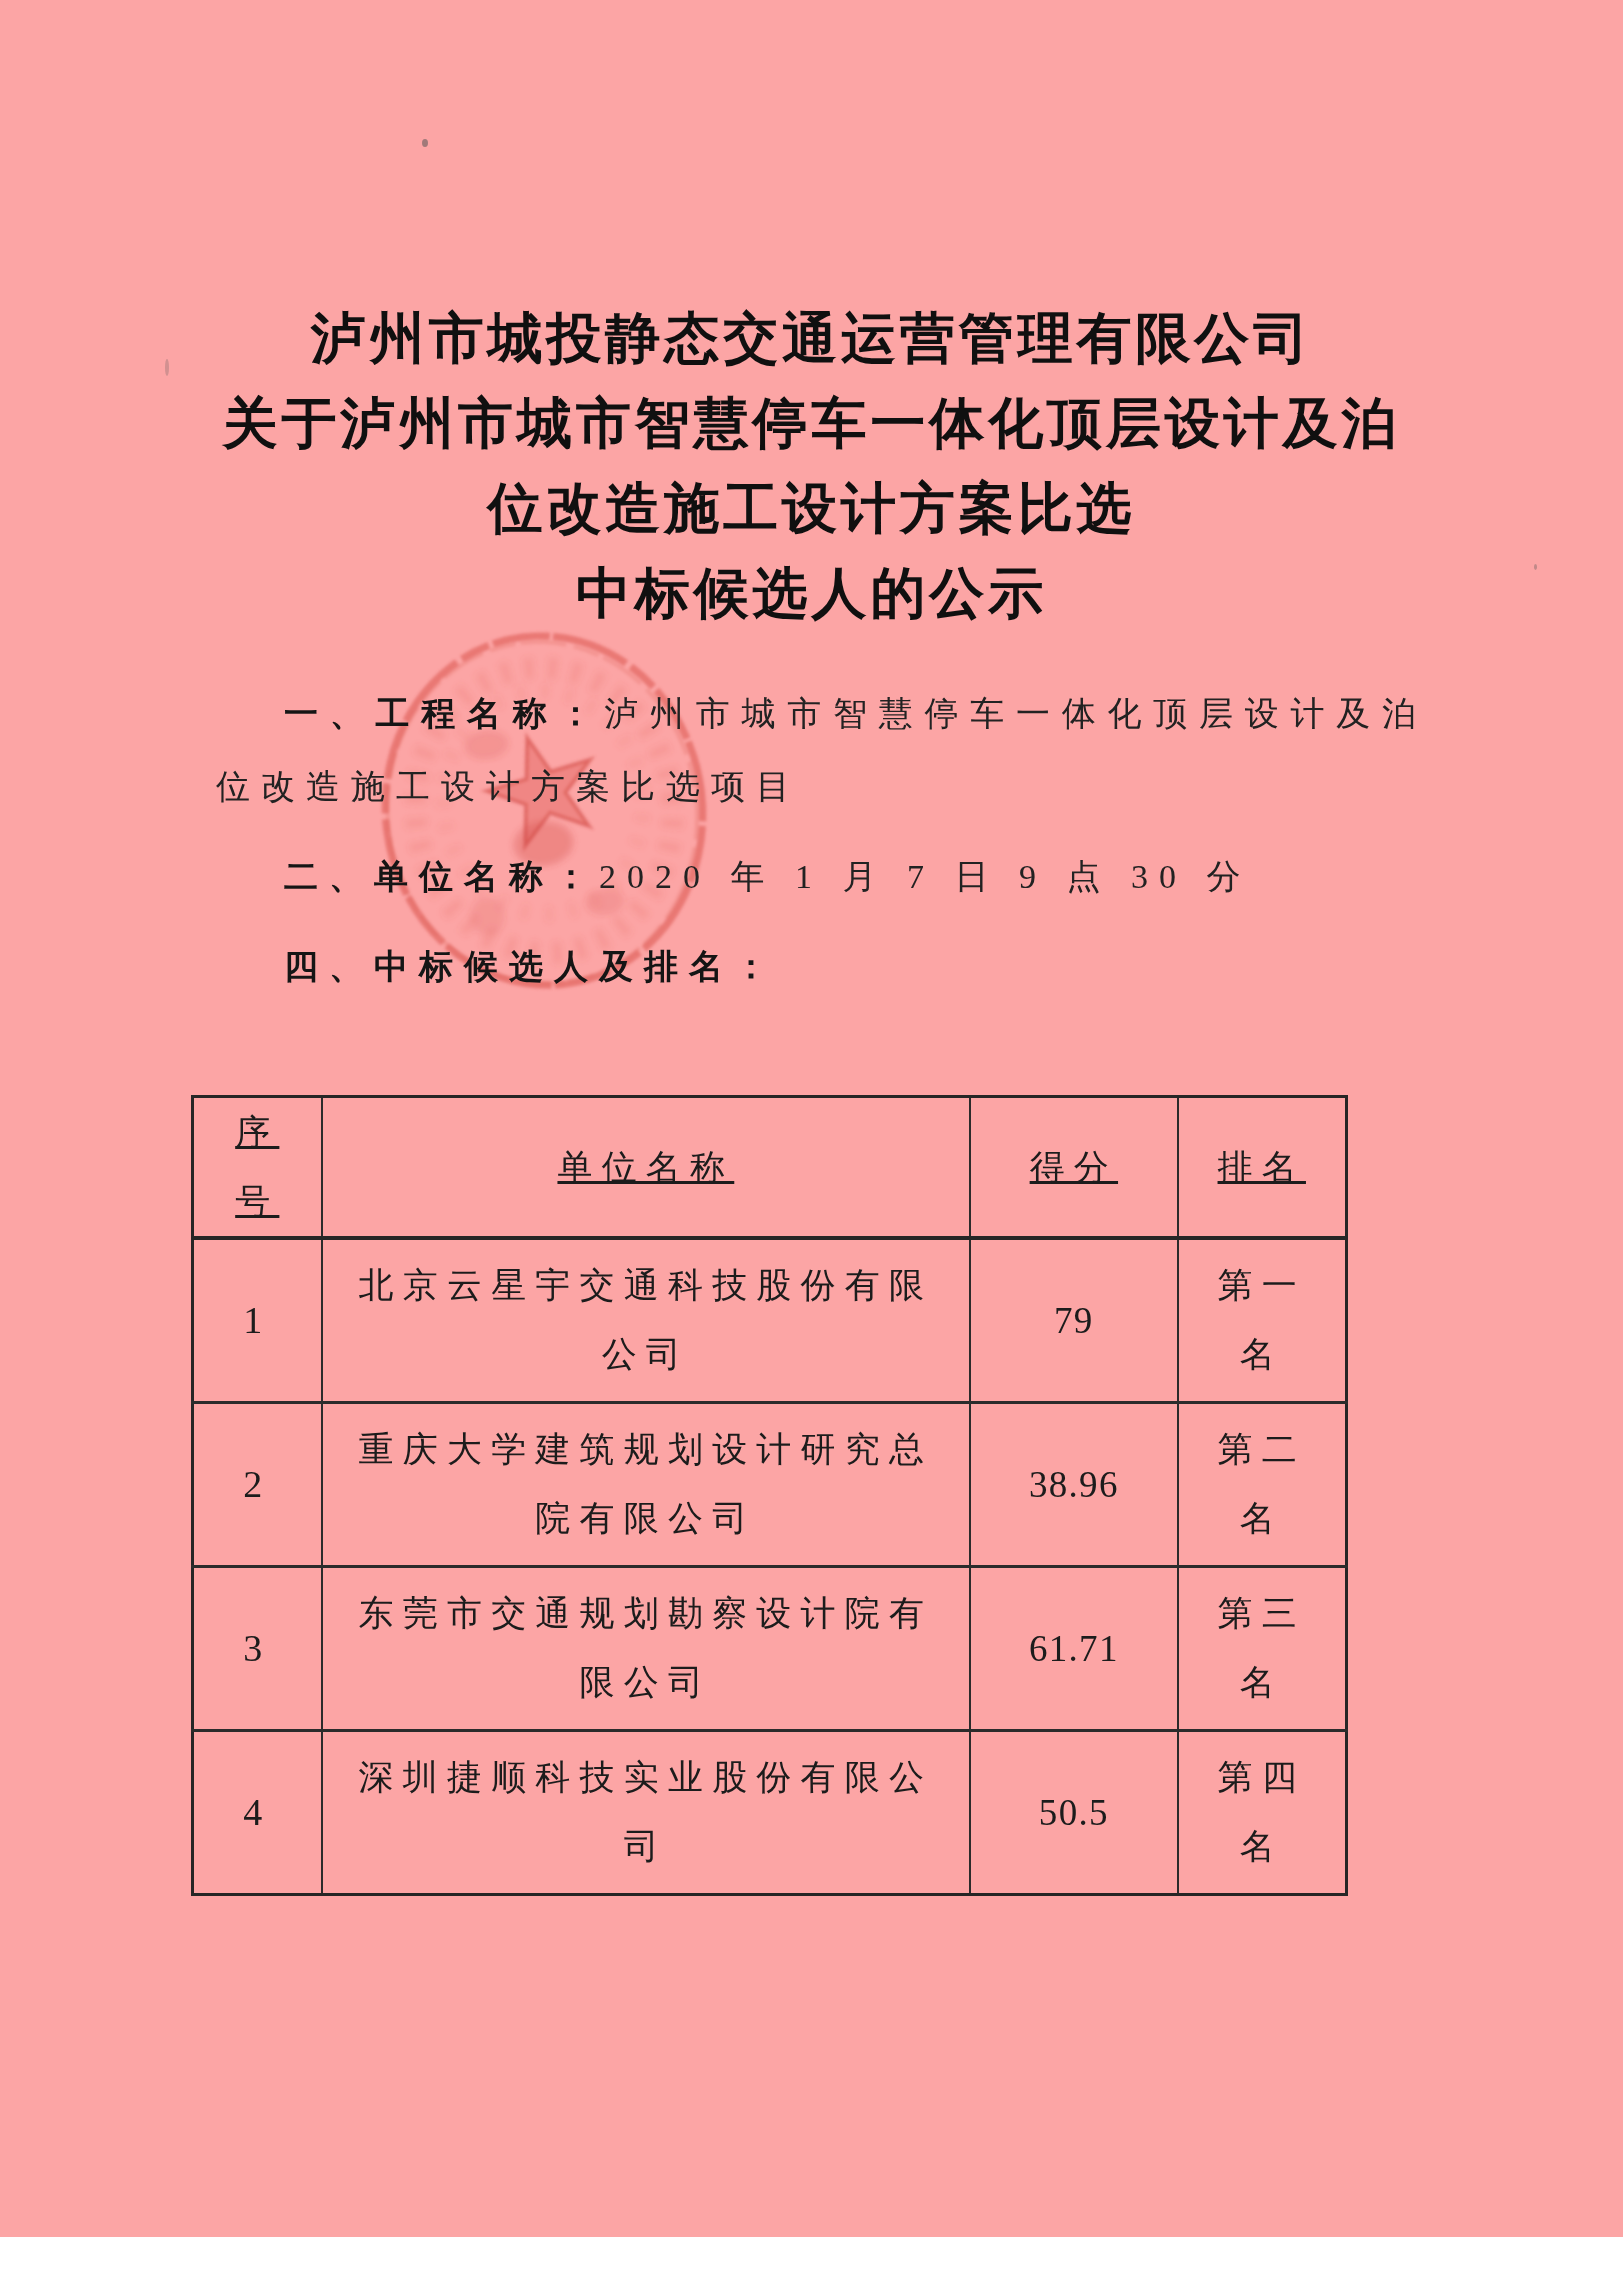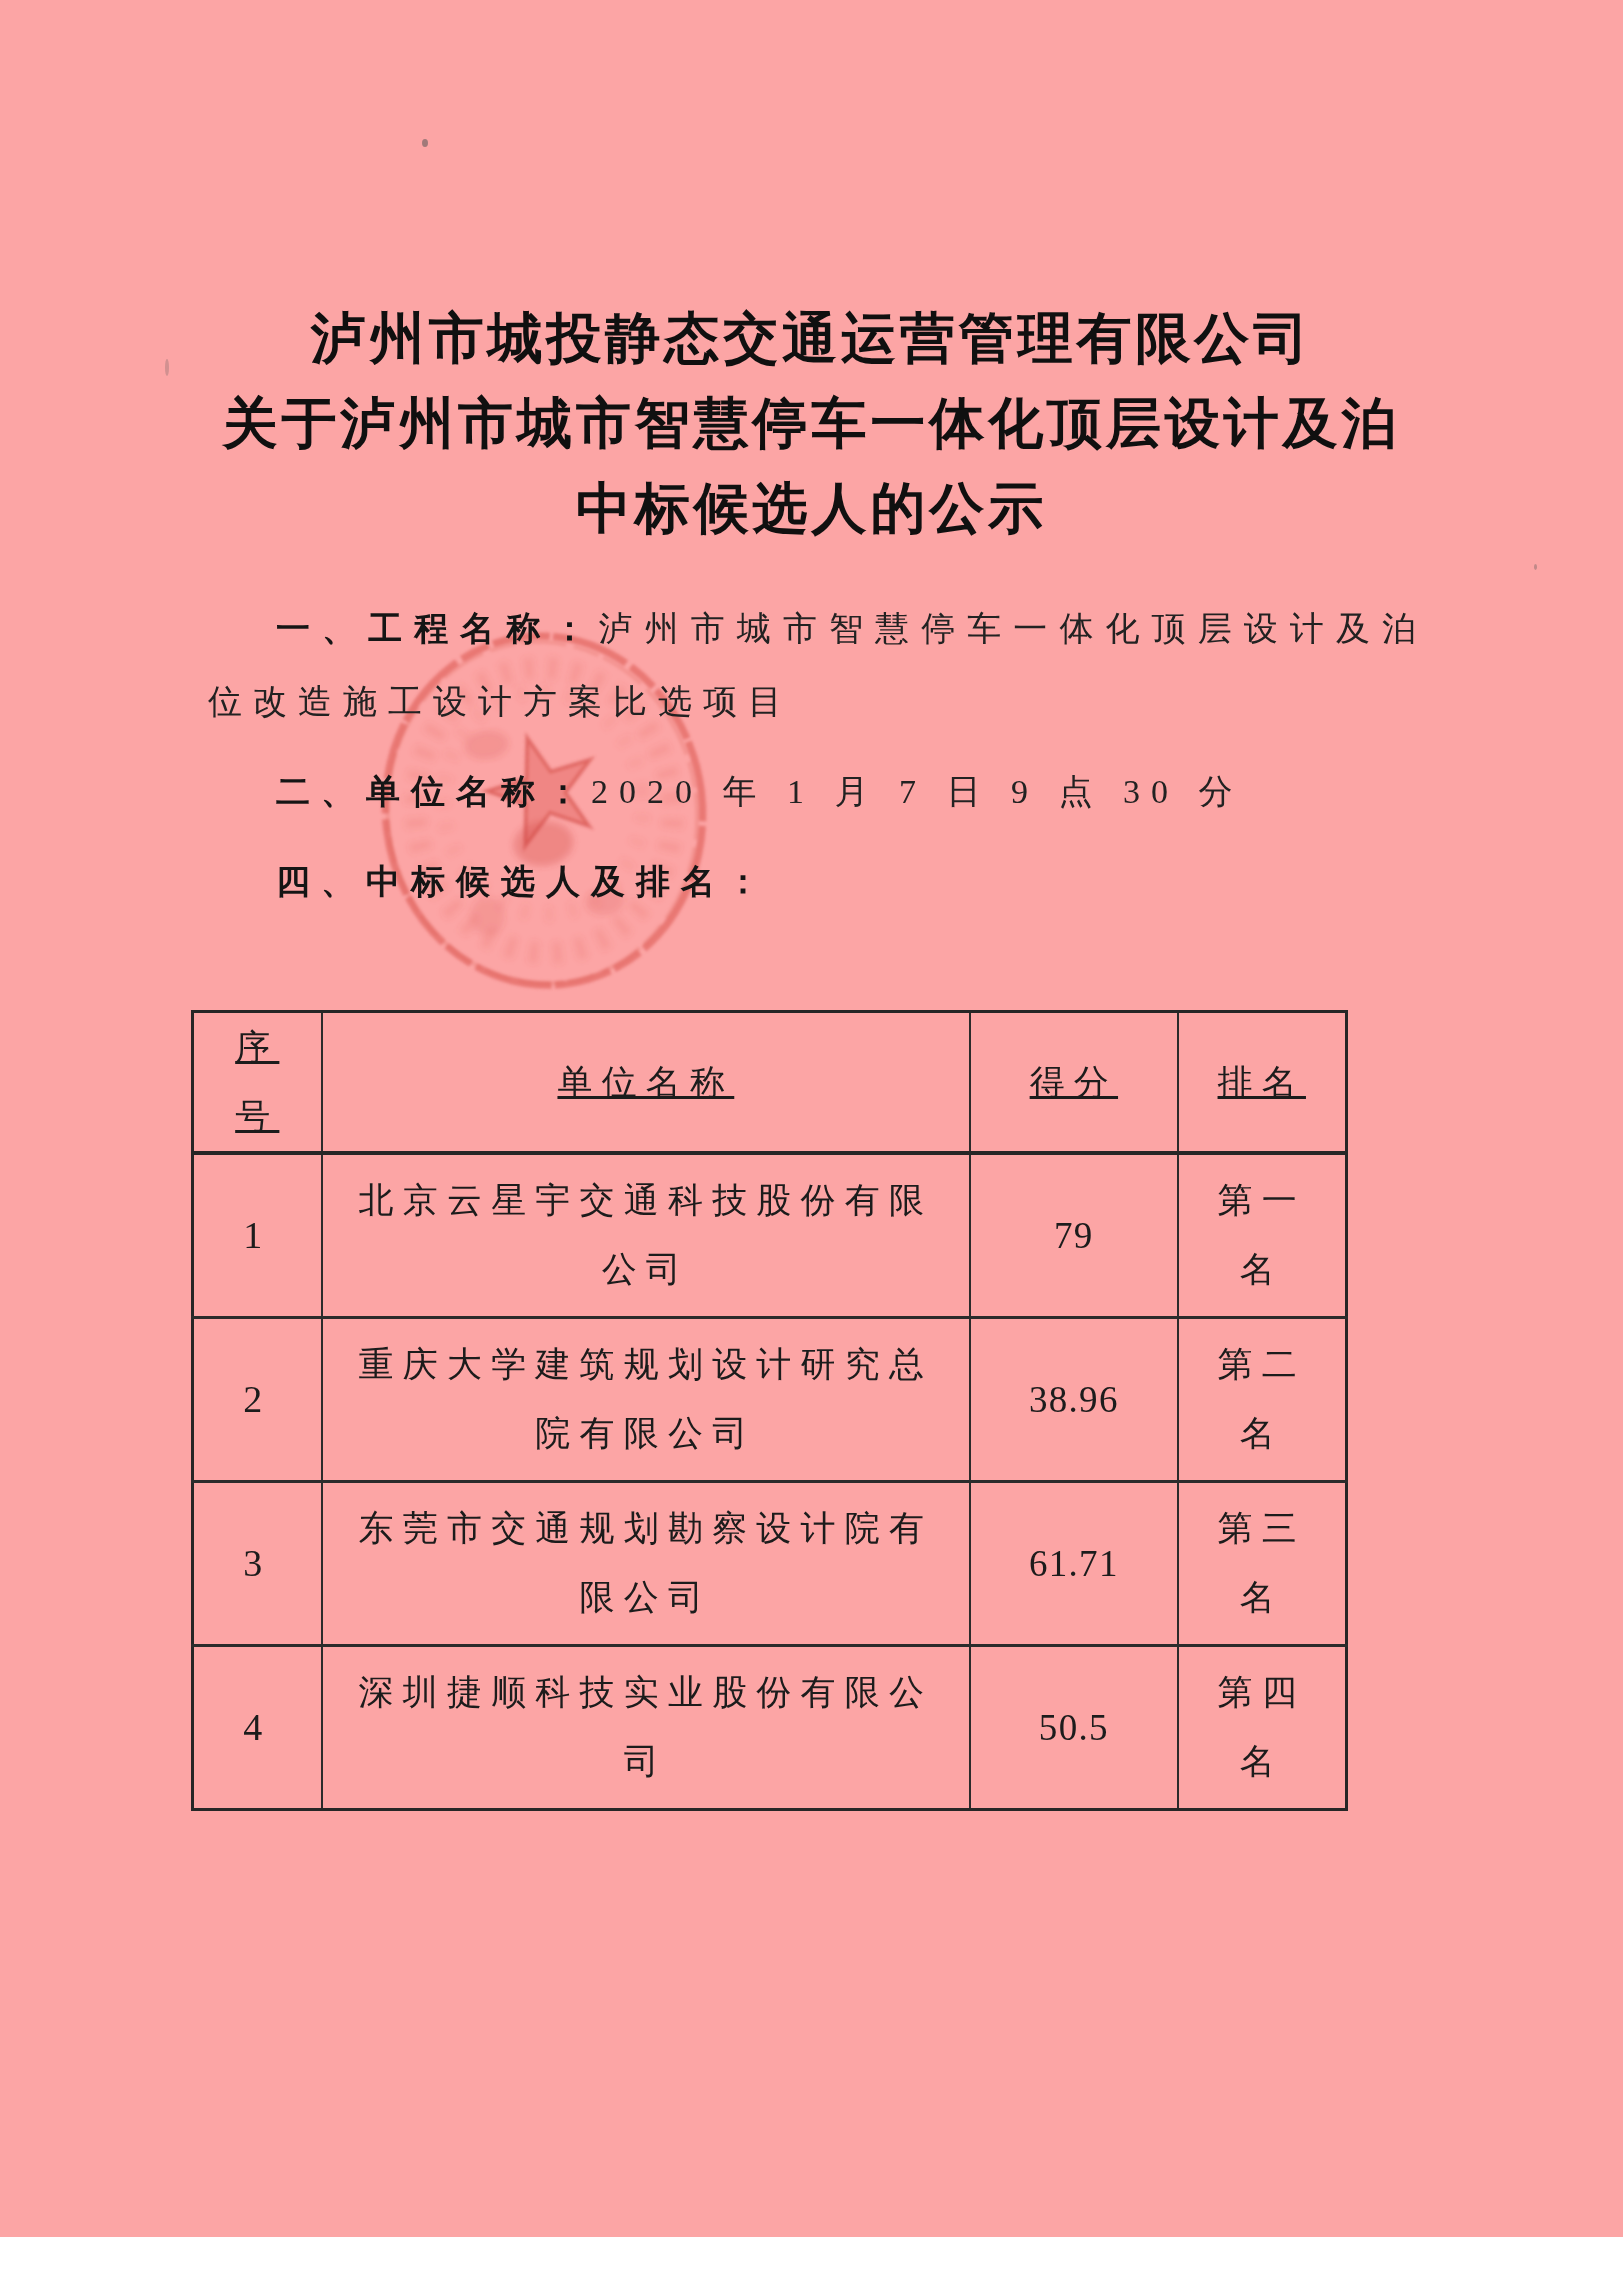--- a/index.html
+++ b/index.html
@@ -26,21 +26,21 @@
     color: #101010;
     letter-spacing: 3.9px;
   }
   
   .content {
     position: relative;
     z-index: 2;
     margin: 41px 196px 0 200px; 
   }
   .content p {
-    margin: 0 0 17px 8px;
+    margin: 0 0 17px 16px;
     font-size: 34px;
     line-height: 73px;
     letter-spacing: 11px;
     text-indent: 2em;
     text-align: justify;
   }
   .content p .lbl { font-weight: 700; color: #151515; }
   .content p .val { font-weight: 400; color: #222; }
   
   .rank-table {
@@ -117,20 +117,21 @@
       <ellipse cx="248" cy="330" rx="46" ry="34" fill="#cf423c" opacity="0.30" filter="url(#blur4)"></ellipse>
       <ellipse cx="180" cy="170" rx="34" ry="22" fill="#cf423c" opacity="0.18" filter="url(#blur4)"></ellipse>
       <ellipse cx="330" cy="430" rx="30" ry="20" fill="#cf423c" opacity="0.16" filter="url(#blur4)"></ellipse>
       <ellipse cx="150" cy="430" rx="26" ry="30" fill="#cf423c" opacity="0.14" filter="url(#blur4)"></ellipse>
     </g>
   </svg>
 
   <div class="title-block">
     <div class="title-line">泸州市城投静态交通运营管理有限公司</div>
     <div class="title-line">关于泸州市城市智慧停车一体化顶层设计及泊</div>
+    <div class="title-line">位改造施工设计方案比选</div>
     <div class="title-line">中标候选人的公示</div>
   </div>
 
   <div class="content">
     <p><span class="lbl">一、工程名称：</span><span class="val">泸州市城市智慧停车一体化顶层设计及泊位改造施工设计方案比选项目</span></p>
     <p><span class="lbl">二、单位名称：</span><span class="val">2020 年 1 月 7 日 9 点 30 分</span></p>
     <p><span class="lbl">四、中标候选人及排名：</span></p>
 
     <table class="rank-table">
       <colgroup>

